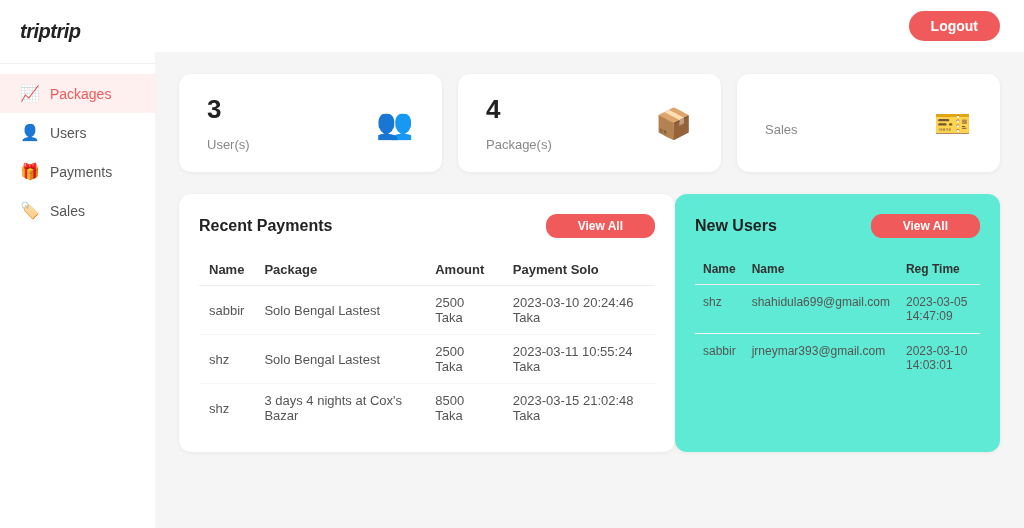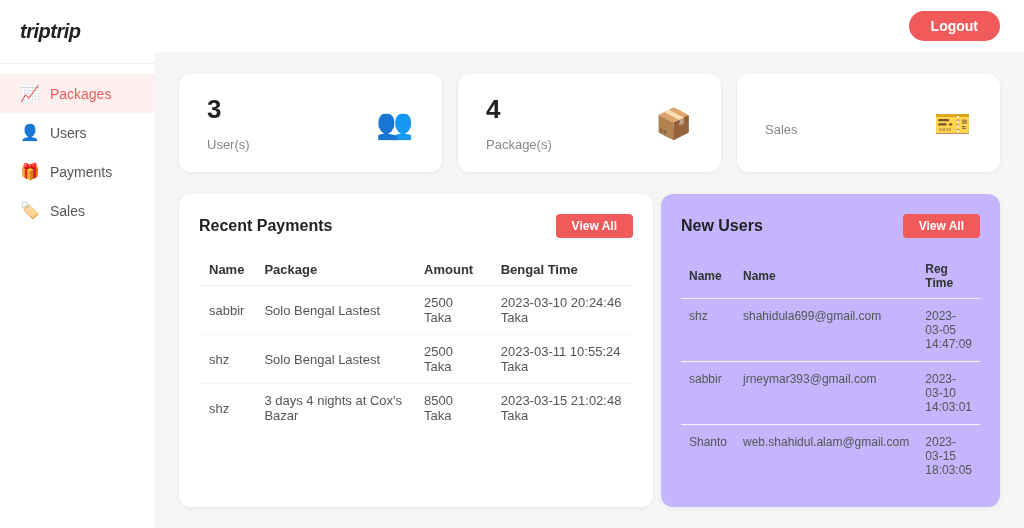--- a/index.html
+++ b/index.html
@@ -103,21 +103,21 @@
     .stat-info .stat-label {
       font-size: 13px;
       color: #888;
       margin-top: 12px;
     }
     .stat-icon { font-size: 30px; color: #444; }
 
     
     .bottom-row {
       display: flex;
-      gap: 8px;
+      gap: 0;
     }
 
     
     .payments-card {
       background: #fff;
       border-radius: 12px;
       padding: 20px;
       flex: 1.6;
       box-shadow: 0 1px 4px rgba(0,0,0,0.06);
     }
@@ -129,22 +129,22 @@
     }
     .card-title {
       font-size: 16px;
       font-weight: 700;
       color: #222;
     }
     .view-all-btn {
       background: #f05a5a;
       color: #fff;
       border: none;
-      padding: 5px 16px;
-      border-radius: 4px;
+      padding: 5px 32px;
+      border-radius: 11px;
       font-size: 12px;
       font-weight: 600;
       cursor: pointer;
     }
 
     
     .data-table { width: 100%; border-collapse: collapse; font-size: 13px; }
     .data-table th {
       text-align: left;
       color: #333;
@@ -154,21 +154,21 @@
     }
     .data-table td {
       padding: 9px 10px;
       color: #555;
       border-bottom: 1px solid #f5f5f5;
     }
     .data-table tr:last-child td { border-bottom: none; }
 
     
     .users-card {
-      background: #c4b5fd;
+      background: #5eead4;
       border-radius: 12px;
       padding: 20px;
       flex: 1;
       box-shadow: 0 1px 4px rgba(0,0,0,0.06);
     }
     .users-table { width: 100%; border-collapse: collapse; font-size: 12px; }
     .users-table th {
       text-align: left;
       color: #333;
       font-weight: 700;
@@ -245,21 +245,21 @@
         <div class="card-header">
           <span class="card-title">Recent Payments</span>
           <button class="view-all-btn">View All</button>
         </div>
         <table class="data-table">
           <thead>
             <tr>
               <th>Name</th>
               <th>Package</th>
               <th>Amount</th>
-              <th>Bengal Time</th>
+              <th>Payment Solo</th>
             </tr>
           </thead>
           <tbody id="payments-tbody">
               <tr>
       <td>sabbir</td>
       <td>Solo Bengal Lastest</td>
       <td>2500 Taka</td>
       <td>2023-03-10 20:24:46 Taka</td>
     </tr>
               <tr>
@@ -295,24 +295,19 @@
               <tr>
       <td>shz</td>
       <td>shahidula699@gmail.com</td>
       <td>2023-03-05 14:47:09</td>
     </tr>
               <tr>
       <td>sabbir</td>
       <td>jrneymar393@gmail.com</td>
       <td>2023-03-10 14:03:01</td>
     </tr>
-              <tr>
-      <td>Shanto</td>
-      <td>web.shahidul.alam@gmail.com</td>
-      <td>2023-03-15 18:03:05</td>
-    </tr>
             </tbody>
         </table>
       </div>
 
     </div>
   </div>
 </div>
 
 </body></html>

